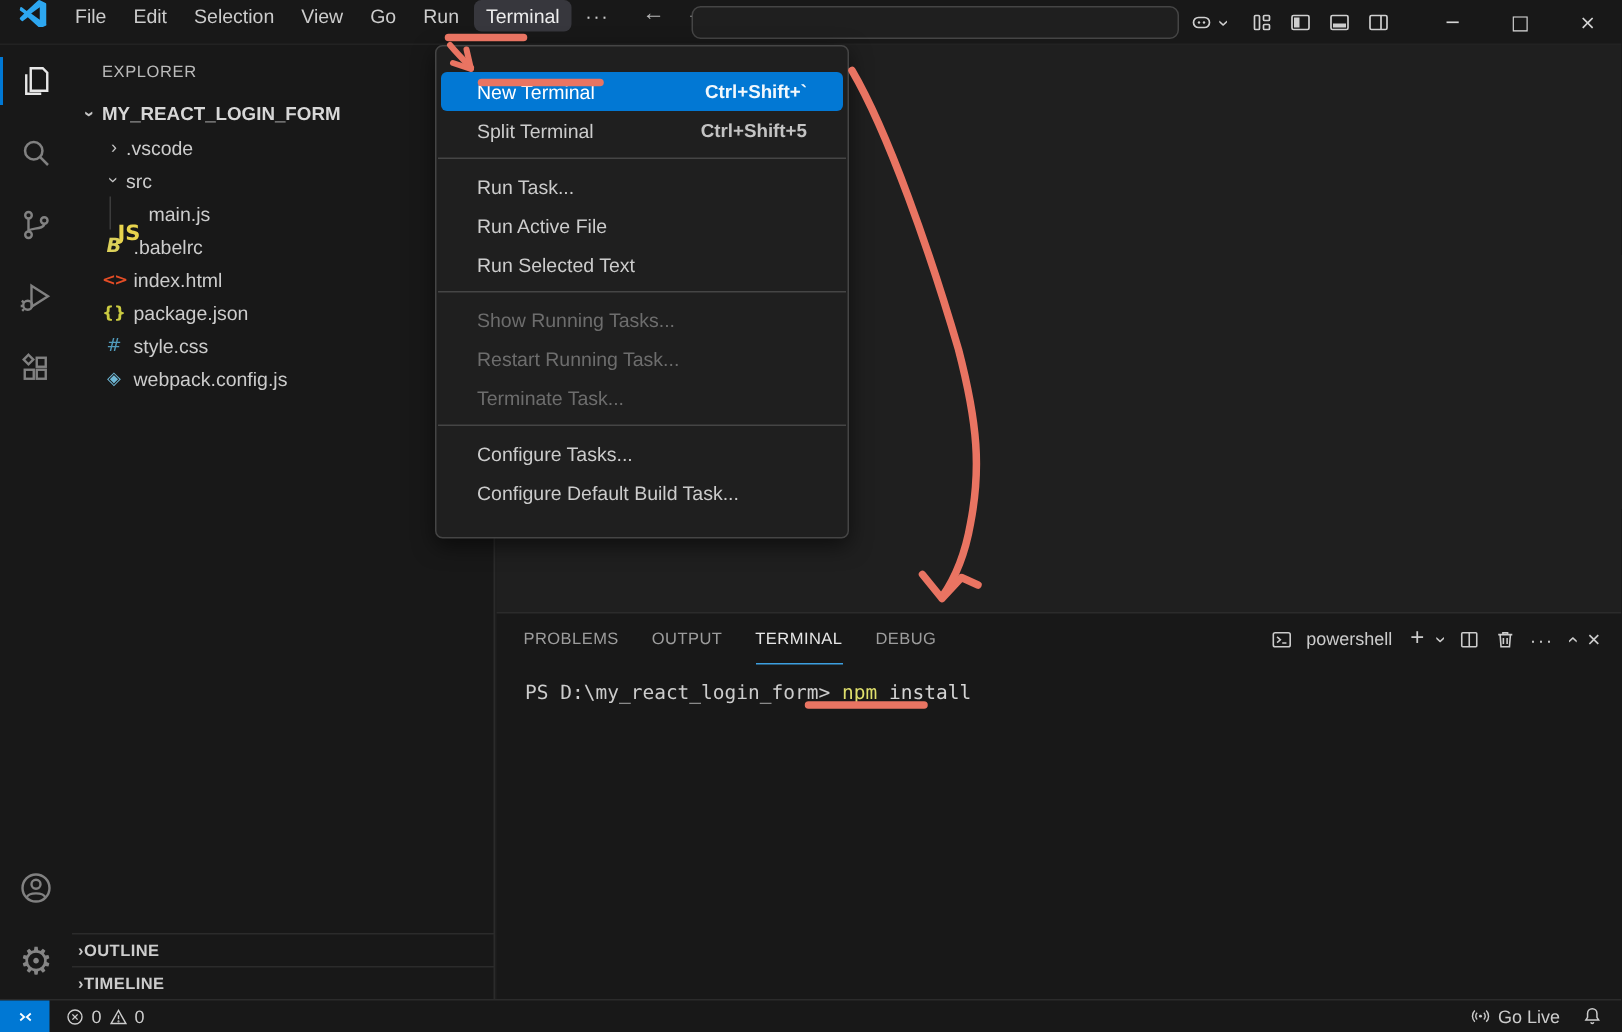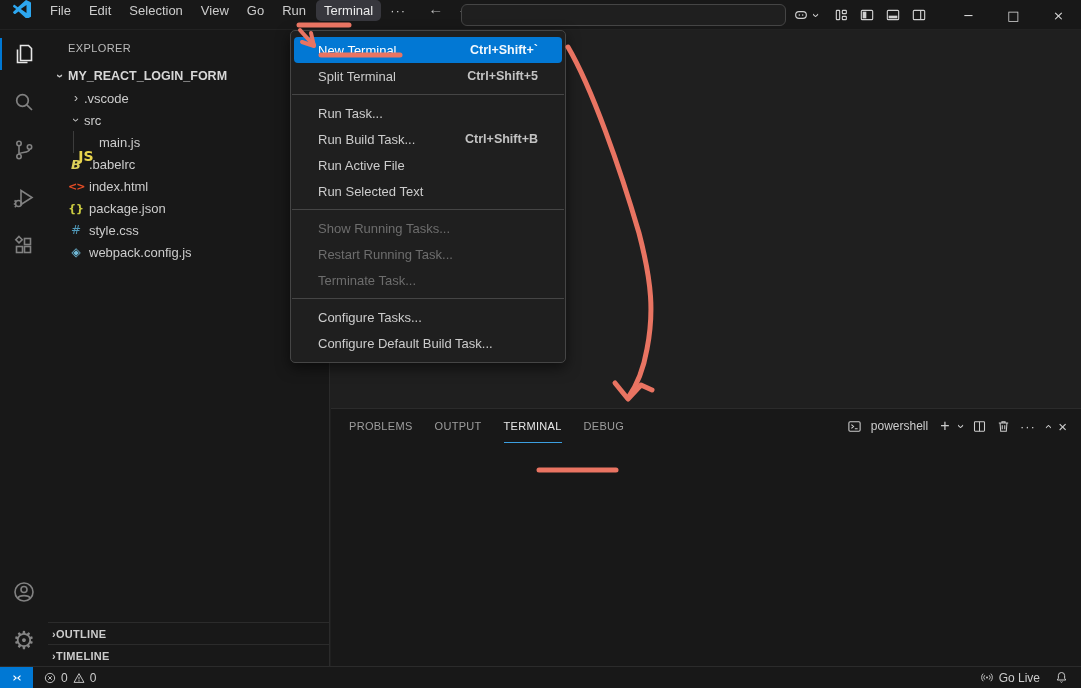--- a/index.html
+++ b/index.html
@@ -74,21 +74,21 @@
   .plus-glyph { font-size:16px; color:#cccccc; }
   .dots-glyph { font-size:13px; letter-spacing:1px; }
   .term-body { padding:10px 0 0 19px; font-family:"DejaVu Sans Mono", monospace; font-size:13px; line-height:19px; }
   .t-prompt { color:#cccccc; }
   .t-npm { color:#dede6c; }
   .t-arg { color:#d4d4d4; }
 
   
   .dropdown { position:absolute; left:290px; top:30px; width:276px; background:#1f1f1f;
     border:1px solid #454545; border-radius:5px; box-shadow:0 5px 14px rgba(0,0,0,.55);
-    padding:6px 0; z-index:30; }
+    padding:17px 0; z-index:30; }
   .dd-item { height:26px; margin:0 3px; padding:0 24px; border-radius:4px;
     display:flex; align-items:center; justify-content:space-between; font-size:13px; color:#cccccc; }
   .dd-item.selected { background:#0278d4; color:#ffffff; }
   .dd-item.disabled { color:#6d6d6d; }
   .dd-shortcut { font-size:12.5px; color:inherit; opacity:.95; margin-left:30px; white-space:nowrap;font-weight:bold; }
   .dd-sep { height:1px; background:#454545; margin:5px 1px; }
 
   
   .statusbar { position:absolute; left:0; top:666px; width:1081px; height:22px;
     background:#181818; border-top:1px solid #2b2b2b; display:flex; align-items:center;
@@ -301,39 +301,40 @@
       <span class="pt-icon">
         <svg viewBox="0 0 24 24" fill="none" stroke="#cccccc" stroke-width="1.7">
           <path d="M4.5 6.5h15 M9.5 6.5V4.5h5v2 M6.5 6.5l1 13h9l1-13 M10 10v6.5 M14 10v6.5"></path>
         </svg>
       </span>
       <span class="dots-glyph">···</span>
       <span class="chev rotm90">›</span>
       <span style="font-size:15px">×</span>
     </div>
 
+    <div class="term-body">
+      <span class="t-prompt">PS D:\my_react_login_form&gt;</span>
+      <span> </span><span class="t-npm">npm</span>
+      <span> </span><span class="t-arg">install</span>
+    </div>
   </div>
 
   <div class="dropdown">
     <div class="dd-item selected">
       <span>New Terminal</span>
         <span class="dd-shortcut">Ctrl+Shift+`</span>
     </div>
     <div class="dd-item">
       <span>Split Terminal</span>
         <span class="dd-shortcut">Ctrl+Shift+5</span>
     </div>
     <div class="dd-sep"></div>
     <div class="dd-item">
       <span>Run Task...</span>
         <span class="dd-shortcut"></span>
-    </div>
-    <div class="dd-item">
-      <span>Run Build Task...</span>
-        <span class="dd-shortcut">Ctrl+Shift+B</span>
     </div>
     <div class="dd-item">
       <span>Run Active File</span>
         <span class="dd-shortcut"></span>
     </div>
     <div class="dd-item">
       <span>Run Selected Text</span>
         <span class="dd-shortcut"></span>
     </div>
     <div class="dd-sep"></div>

